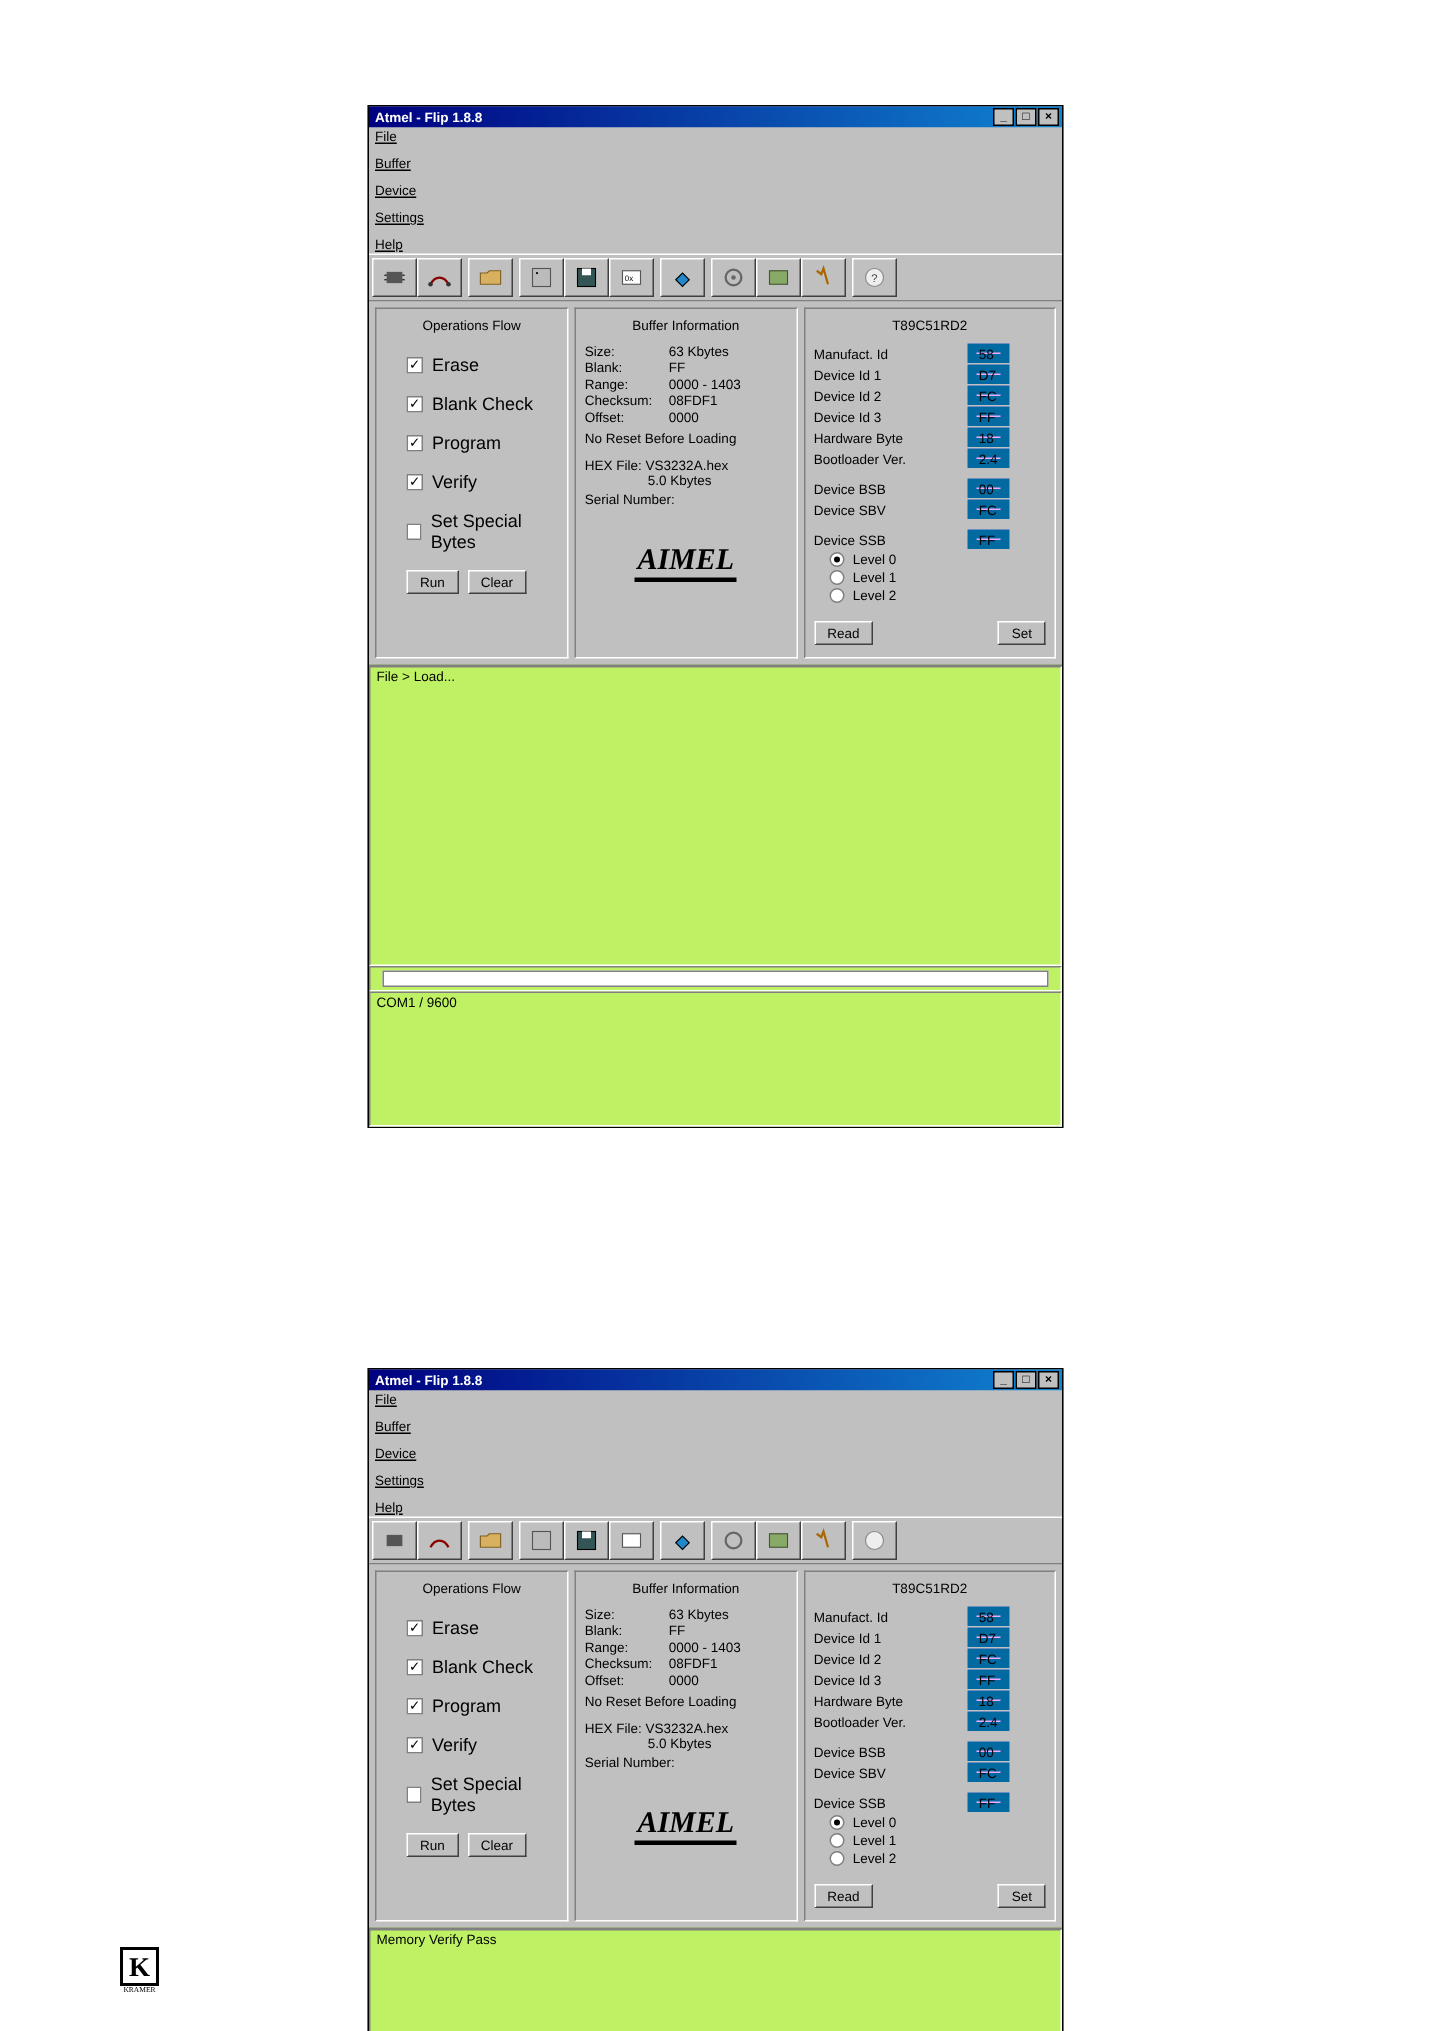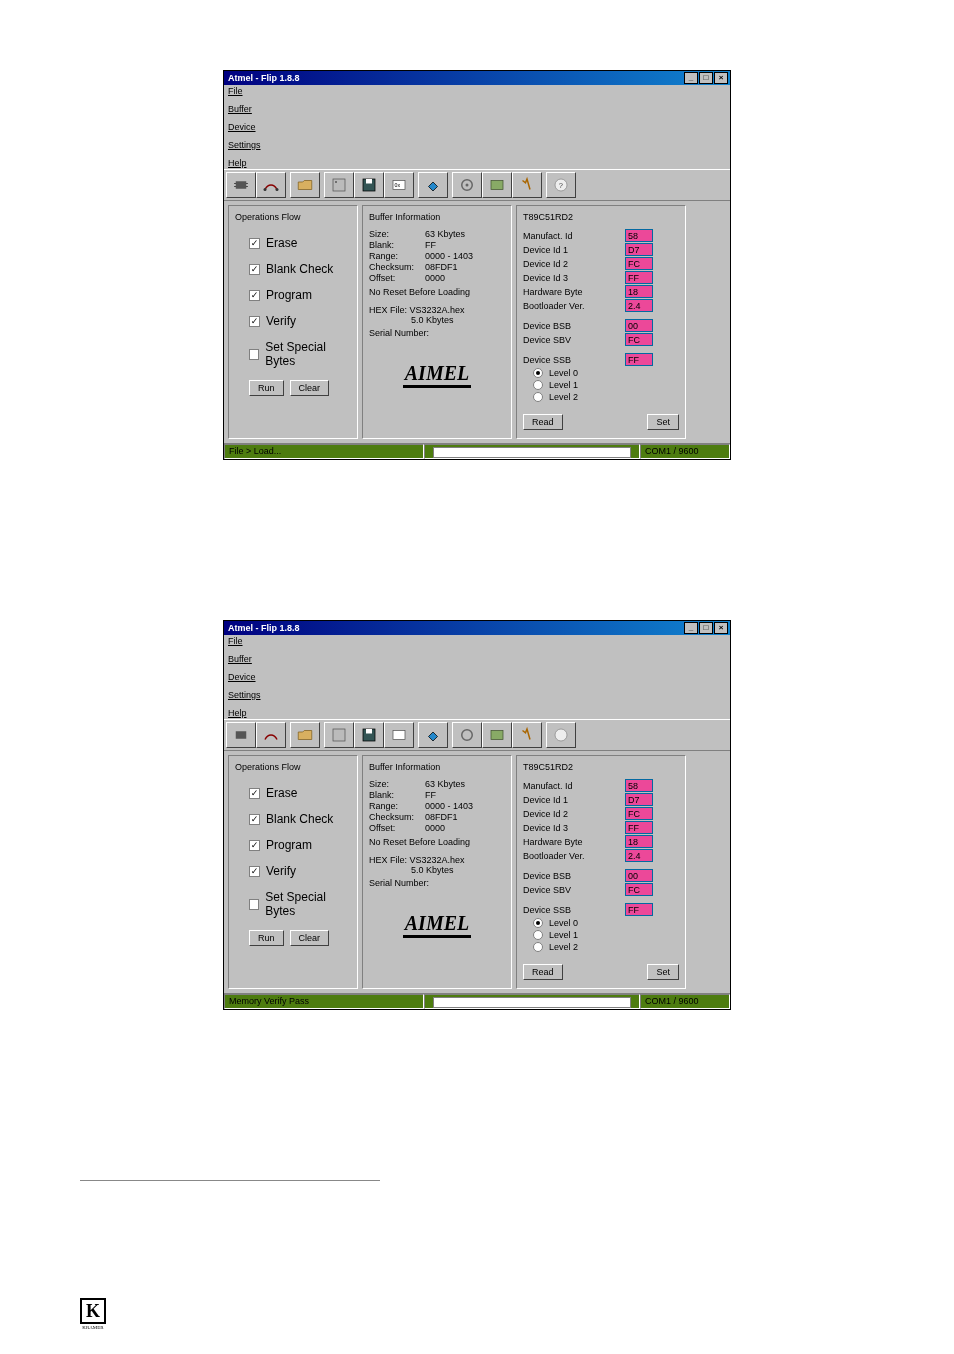--- a/index.html
+++ b/index.html
@@ -7,21 +7,21 @@
     width: 954px;
     height: 1354px;
     background: #fff;
     font-family: "Tahoma", "Arial", sans-serif;
     font-size: 10px;
     color: #000;
     position: relative;
   }
   .page { padding: 60px 80px 30px 80px; }
   .window {
-    width: 508px;
+    width: 464px;
     border: 1px solid #000;
     margin: 10px auto 40px auto;
     background: #c0c0c0;
     font-size: 9px;
   }
   .titlebar {
     background: linear-gradient(to right, #000080, #1084d0);
     color: #fff;
     display: flex;
     justify-content: space-between;
@@ -71,20 +71,21 @@
     gap: 4px;
   }
   .panel {
     border: 1px solid #808080;
     border-right-color: #fff;
     border-bottom-color: #fff;
     padding: 4px 6px;
     position: relative;
   }
   .panel-title {
+    text-align: center;
     font-size: 9px;
     padding: 2px 0 6px 0;
   }
   .col-ops { width: 130px; }
   .col-buf { width: 150px; }
   .col-dev { width: 170px; }
   .op-row {
     display: flex; align-items: center;
     gap: 6px;
     margin: 8px 0 12px 14px;
@@ -124,22 +125,22 @@
     padding: 0 2px;
   }
   .logowrap { text-align: center; }
   .field-row {
     display: flex; align-items: center;
     font-size: 9px; margin: 1px 0;
     gap: 20px;
   }
   .field-row .lbl { width: 82px; }
   .tfield {
-    background: #ec4899;
-    border: 1px solid #0369a1;
+    background: #f0abfc;
+    border: 6px solid #0369a1;
     width: 28px; height: 13px;
     font-size: 9px;
     padding: 0 2px;
     display: inline-flex; align-items: center;
   }
   .devsep { height: 5px; }
   .radio-row {
     display: flex; align-items: center;
     font-size: 9px; margin: 2px 0 2px 10px;
     gap: 6px;
@@ -153,23 +154,24 @@
   }
   .radio.sel::after {
     content: ""; width: 4px; height: 4px; background: #000; border-radius: 50%;
   }
   .devbtns {
     display: flex; gap: 8px; justify-content: space-between;
     margin: 12px 0 4px 0;
   }
   .statusbar {
     display: flex;
-    background: #4d7c0f;
+    background: #bef264;
     border-top: 1px solid #808080;
     font-size: 9px;
+    flex-direction: column;
   }
   .statusbar .cell {
     border: 1px solid #808080;
     border-right-color: #fff; border-bottom-color: #fff;
     padding: 1px 4px;
     height: 15px;
   }
   .statusbar .c1 { flex: 0 0 200px; }
   .statusbar .c2 { flex: 1; }
   .statusbar .c3 { flex: 0 0 90px; }

